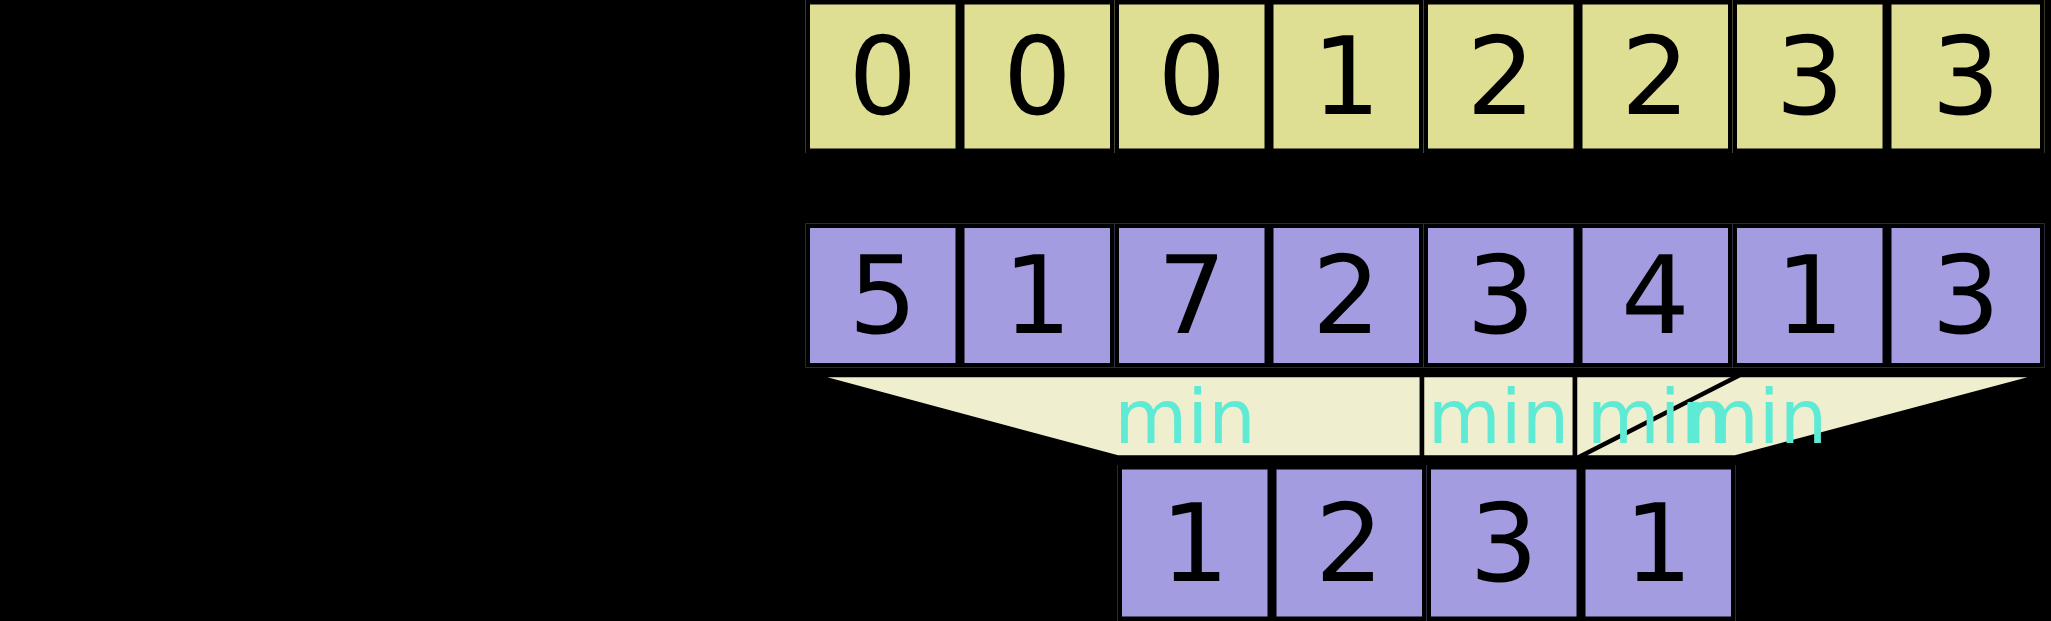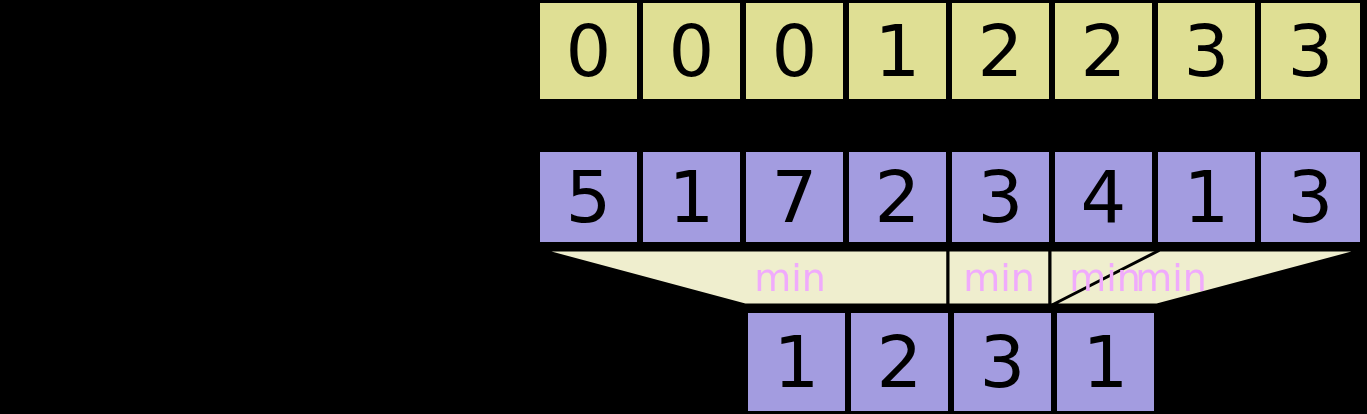--- a/index.html
+++ b/index.html
@@ -38,23 +38,23 @@
     color: #000000;
     font-family: "DejaVu Sans", sans-serif;
   }
   .cell-olive { background: #dfdf94; }
   .cell-purple { background: #a39ce0; }
   .min-label {
     position: absolute;
     display: flex;
     align-items: center;
     justify-content: center;
-    font-size: 38px;
+    font-size: 50px;
     line-height: 1;
-    color: #f0abfc;
+    color: #5eead4;
     font-family: "DejaVu Sans", sans-serif;
     pointer-events: none;
   }
 </style>
 </head>
 <body>
 
 <div id="stage">
 
   <svg class="svg-layer" viewBox="0 0 1367 414">

